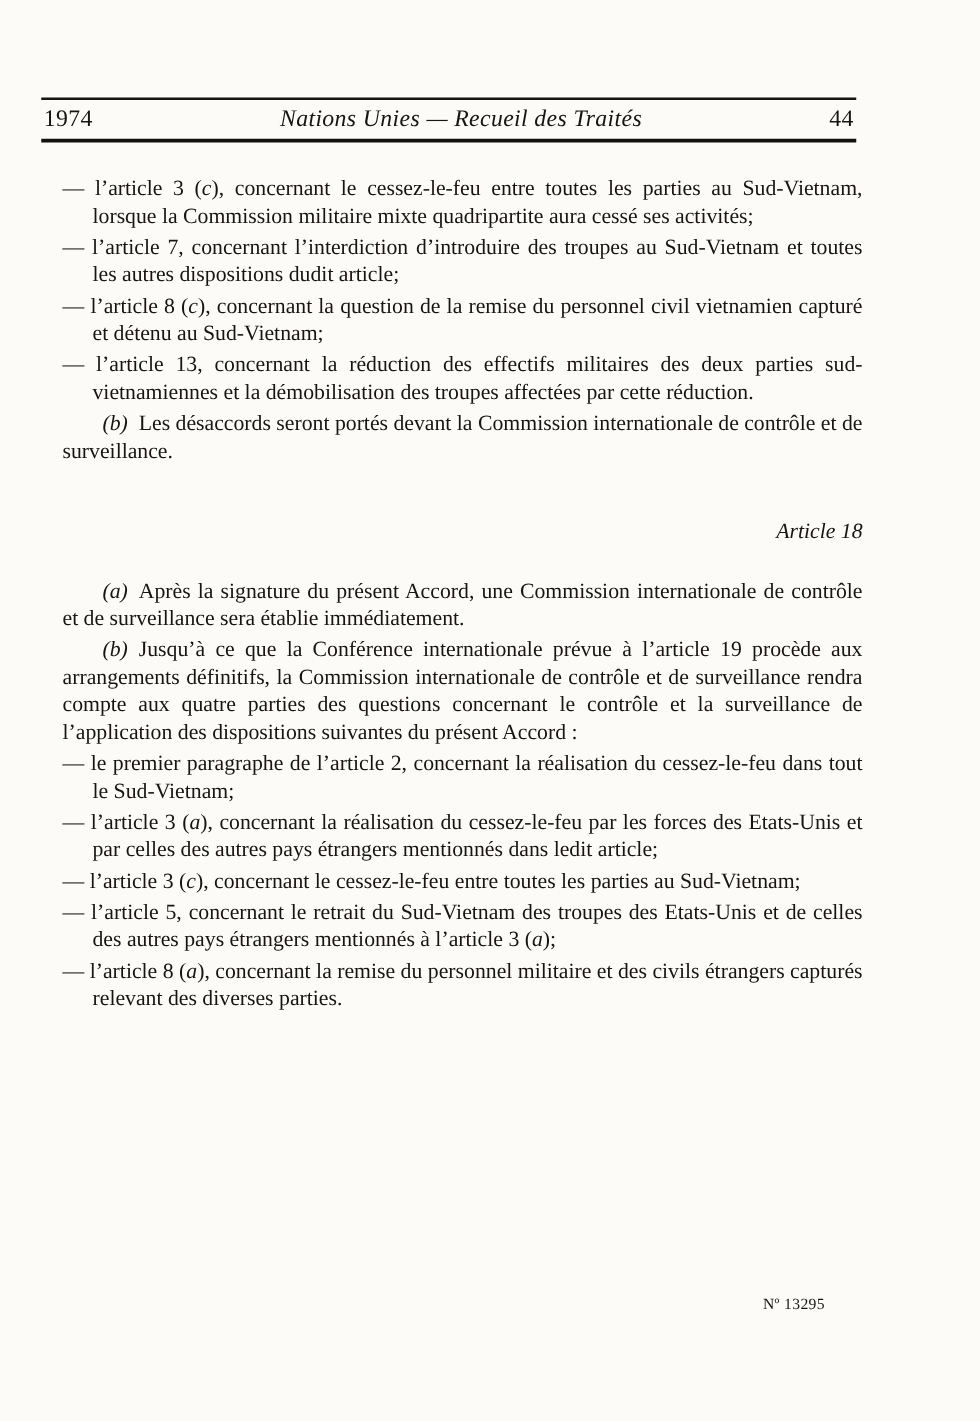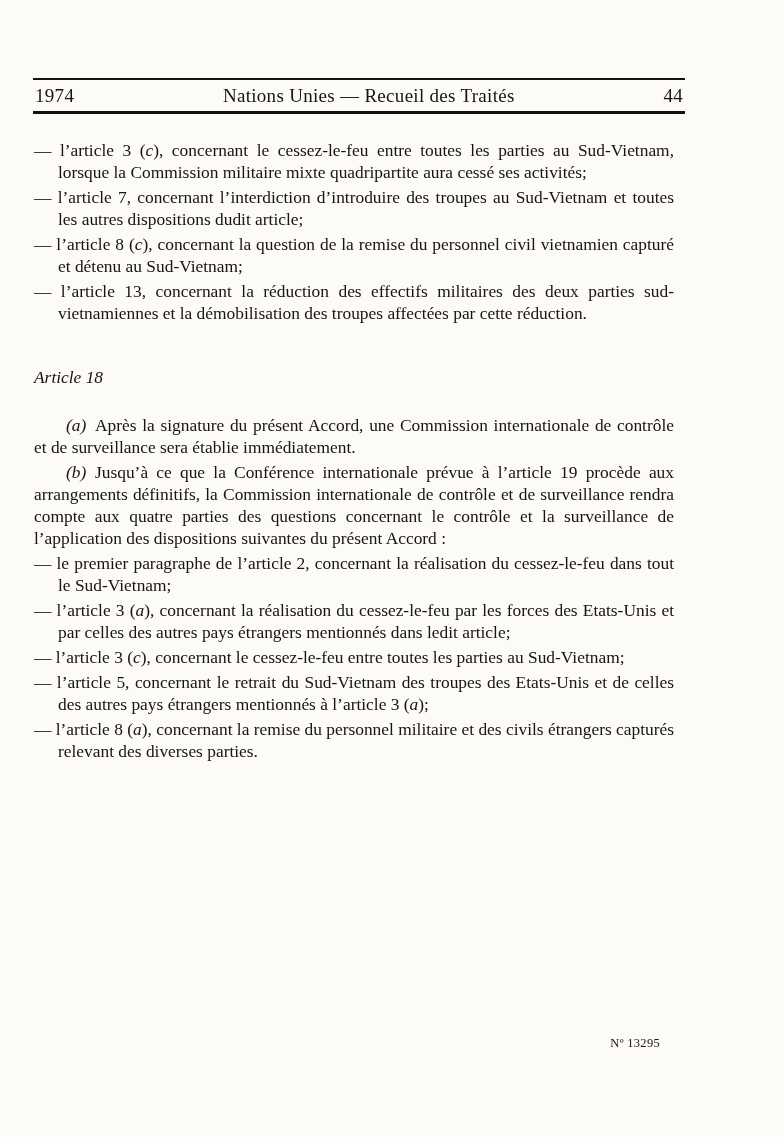--- a/index.html
+++ b/index.html
@@ -11,32 +11,32 @@
     color: #171411;
     font-family: "Liberation Serif", "DejaVu Serif", serif;
     overflow: hidden;
   }
   .header { position: absolute; left: 33px; top: 78px; width: 652px; }
   .rule-top { height: 2px; background: #161412; }
   .header-row {
     display: flex; justify-content: space-between; align-items: baseline;
     padding: 5px 2px 4px 2px; font-size: 19px; letter-spacing: 0.3px;
   }
-  .header-title { }
+  .header-title { font-style: italic; }
   .rule-bottom { height: 3px; background: #131110; }
   .body {
-    position: absolute; left: 34px; top: 139px; width: 640px;
+    position: absolute; left: 50px; top: 139px; width: 640px;
     font-size: 17.4px; line-height: 22px; text-align: justify;
   }
   .para { margin: 0 0 3px 0; }
   .para em { font-style: italic; }
   .dash { padding-left: 24px; text-indent: -24px; }
   .indent { text-indent: 32px; }
   .heading {
-    text-align: left; font-style: italic; text-indent: 0;
+    text-align: right; font-style: italic; text-indent: 0;
     margin: 42px 0 26px 0;
   }
   .footer {
     position: absolute; top: 1036px; left: 42px; width: 618px;
     text-align: right; font-size: 12.5px; letter-spacing: 0.3px;
   }
 </style>
 </head>
 <body>
 
@@ -50,20 +50,21 @@
       <span class="header-page-number">44</span>
     </div>
     <div class="rule-bottom"></div>
   </div>
 
   <div class="body">
       <div class="para dash"><span>— l’article 3 (</span><em>c</em><span>), concernant le cessez-le-feu entre toutes les parties au Sud-Vietnam, lorsque la Commission militaire mixte quadripartite aura cessé ses activités;</span></div>
       <div class="para dash"><span>— l’article 7, concernant l’interdiction d’introduire des troupes au Sud-Vietnam et toutes les autres dispositions dudit article;</span></div>
       <div class="para dash"><span>— l’article 8 (</span><em>c</em><span>), concernant la question de la remise du personnel civil vietnamien capturé et détenu au Sud-Vietnam;</span></div>
       <div class="para dash"><span>— l’article 13, concernant la réduction des effectifs militaires des deux parties sud-vietnamiennes et la démobilisation des troupes affectées par cette réduction.</span></div>
+      <div class="para indent"><em>(b)</em><span> Les désaccords seront portés devant la Commission internationale de contrôle et de surveillance.</span></div>
       <div class="para heading"><em>Article 18</em></div>
       <div class="para indent"><em>(a)</em><span> Après la signature du présent Accord, une Commission internationale de contrôle et de surveillance sera établie immédiatement.</span></div>
       <div class="para indent"><em>(b)</em><span> Jusqu’à ce que la Conférence internationale prévue à l’article 19 procède aux arrangements définitifs, la Commission internationale de contrôle et de surveillance rendra compte aux quatre parties des questions concernant le contrôle et la surveillance de l’application des dispositions suivantes du présent Accord :</span></div>
       <div class="para dash"><span>— le premier paragraphe de l’article 2, concernant la réalisation du cessez-le-feu dans tout le Sud-Vietnam;</span></div>
       <div class="para dash"><span>— l’article 3 (</span><em>a</em><span>), concernant la réalisation du cessez-le-feu par les forces des Etats-Unis et par celles des autres pays étrangers mentionnés dans ledit article;</span></div>
       <div class="para dash"><span>— l’article 3 (</span><em>c</em><span>), concernant le cessez-le-feu entre toutes les parties au Sud-Vietnam;</span></div>
       <div class="para dash"><span>— l’article 5, concernant le retrait du Sud-Vietnam des troupes des Etats-Unis et de celles des autres pays étrangers mentionnés à l’article 3 (</span><em>a</em><span>);</span></div>
       <div class="para dash"><span>— l’article 8 (</span><em>a</em><span>), concernant la remise du personnel militaire et des civils étrangers capturés relevant des diverses parties.</span></div>
     </div>
 

